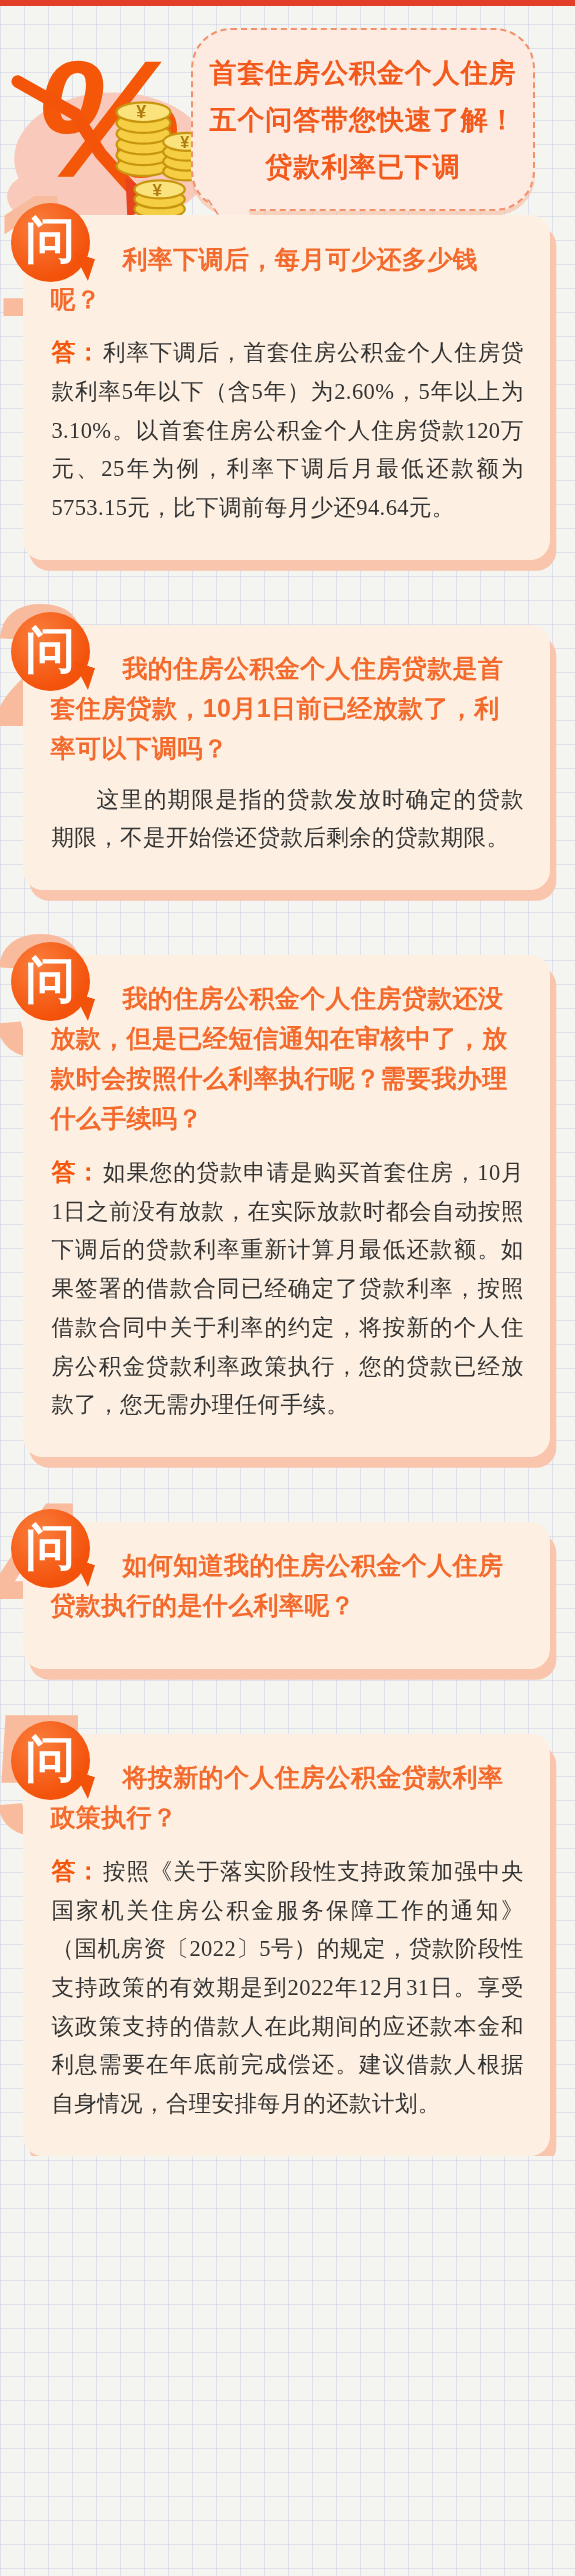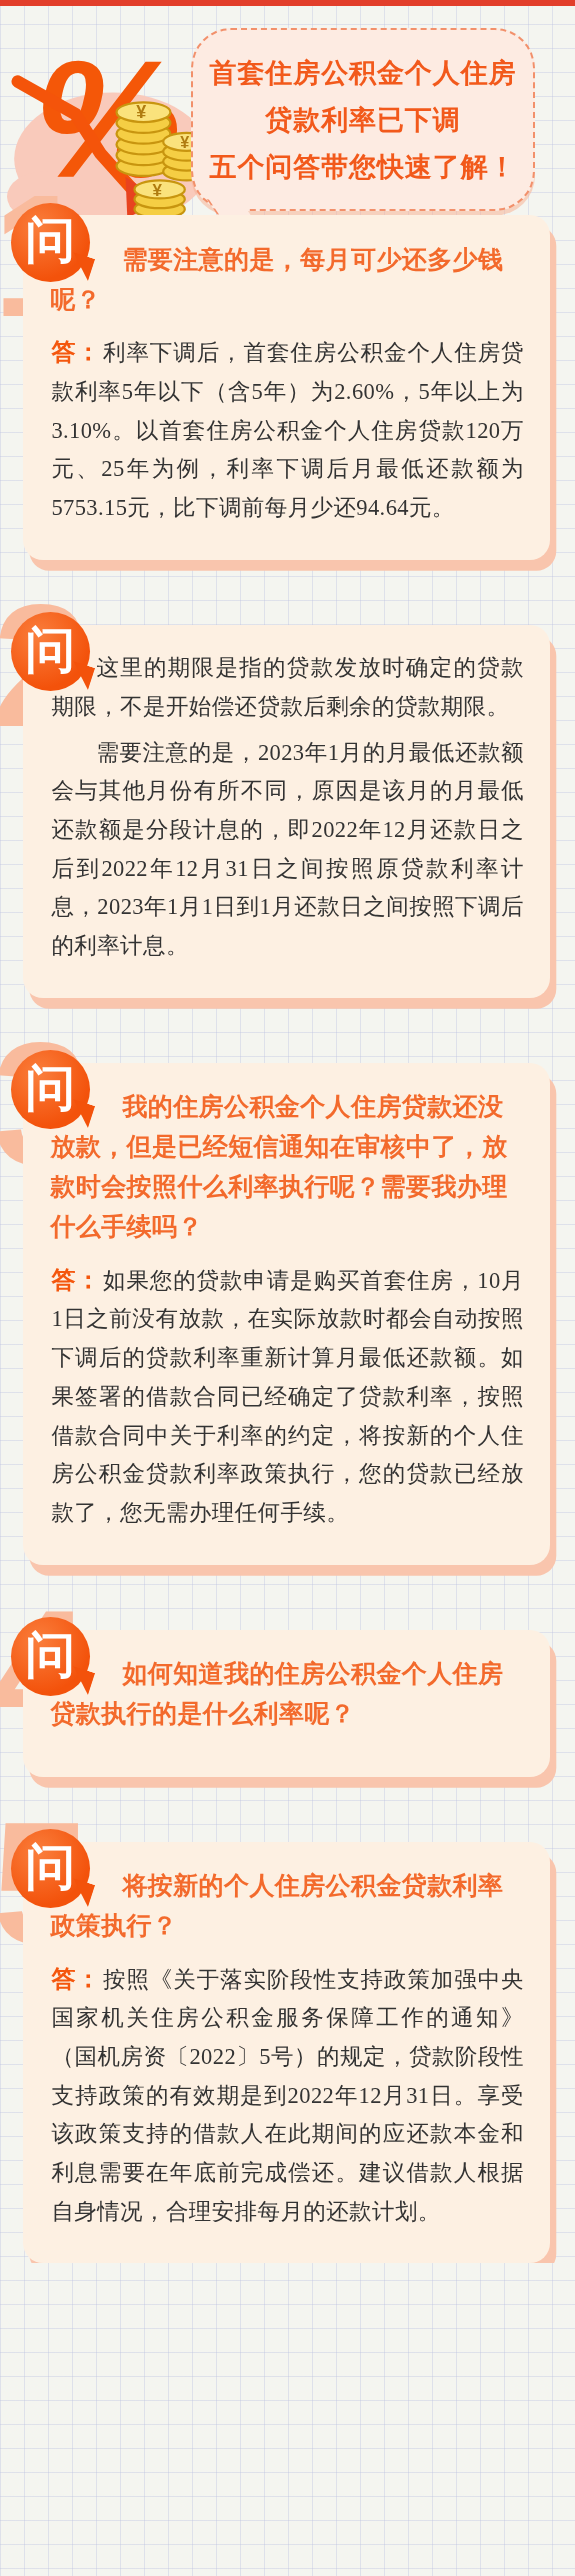--- a/index.html
+++ b/index.html
@@ -179,45 +179,45 @@
     <g stroke="#c8950f" stroke-width="2.5">
       <ellipse cx="170" cy="214" rx="28" ry="10" fill="#f5ce44"></ellipse>
       <ellipse cx="170" cy="203" rx="28" ry="10" fill="#f5ce44"></ellipse>
       <ellipse cx="170" cy="192" rx="28" ry="10" fill="#fae27c"></ellipse>
     </g>
     <text x="162" y="199" font-size="19" font-weight="bold" fill="#b07c10" font-family="'Liberation Sans', sans-serif">¥</text>
   </svg>
 
   <div class="title-bubble">
     <div class="title-line">首套住房公积金个人住房</div>
+    <div class="title-line">五个问答带您快速了解！</div>
     <div class="title-line">贷款利率已下调</div>
-    <div class="title-line">五个问答带您快速了解！</div>
     <div class="bubble-tail"></div>
   </div>
 </div>
 
 <div class="section first">
   <div class="watermark-num">1</div>
   <div class="qbox">
     <div class="badge">
       <span class="badge-glyph">问</span>
     </div>
-    <h2 class="question">需要注意的是，每月可少还多少钱呢？</h2>
+    <h2 class="question">利率下调后，每月可少还多少钱呢？</h2>
     <p class="answer"><span class="ans-label">答：</span><span>利率下调后，首套住房公积金个人住房贷款利率5年以下（含5年）为2.60%，5年以上为3.10%。以首套住房公积金个人住房贷款120万元、25年为例，利率下调后月最低还款额为5753.15元，比下调前每月少还94.64元。</span></p>
   </div>
 </div>
 
 <div class="section">
   <div class="watermark-num">2</div>
   <div class="qbox">
     <div class="badge">
       <span class="badge-glyph">问</span>
     </div>
+    <h2 class="question">我的住房公积金个人住房贷款是首套住房贷款，10月1日前已经放款了，利率可以下调吗？</h2>
     <p class="answer indent"><span>这里的期限是指的贷款发放时确定的贷款期限，不是开始偿还贷款后剩余的贷款期限。</span></p>
-    <p class="answer indent"><span>需要注意的是，2023年1月的月最低还款额会与其他月份有所不同，原因是该月的月最低还款额是分段计息的，即2022年12月还款日之后到2022年12月31日之间按照原贷款利率计息，2023年1月1日到1月还款日之间按照下调后的利率计息。</span></p>
   </div>
 </div>
 
 <div class="section">
   <div class="watermark-num">3</div>
   <div class="qbox">
     <div class="badge">
       <span class="badge-glyph">问</span>
     </div>
     <h2 class="question">我的住房公积金个人住房贷款还没放款，但是已经短信通知在审核中了，放款时会按照什么利率执行呢？需要我办理什么手续吗？</h2>

